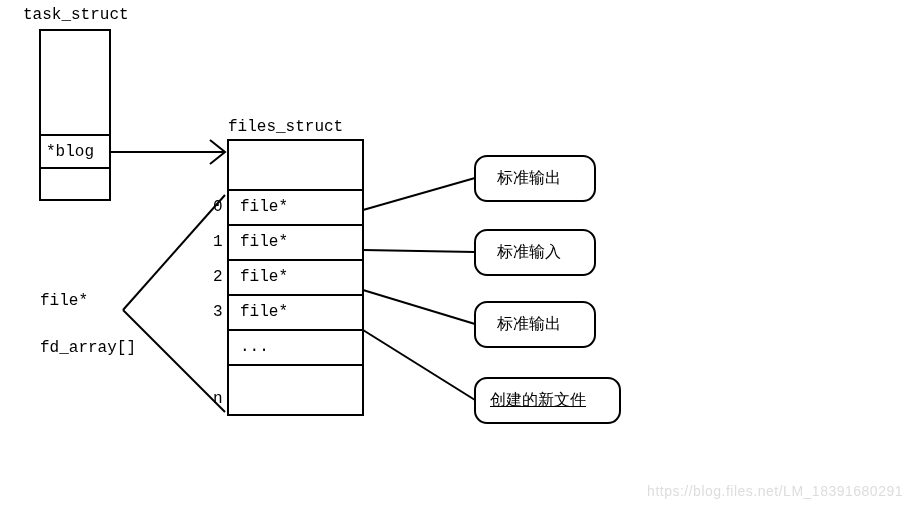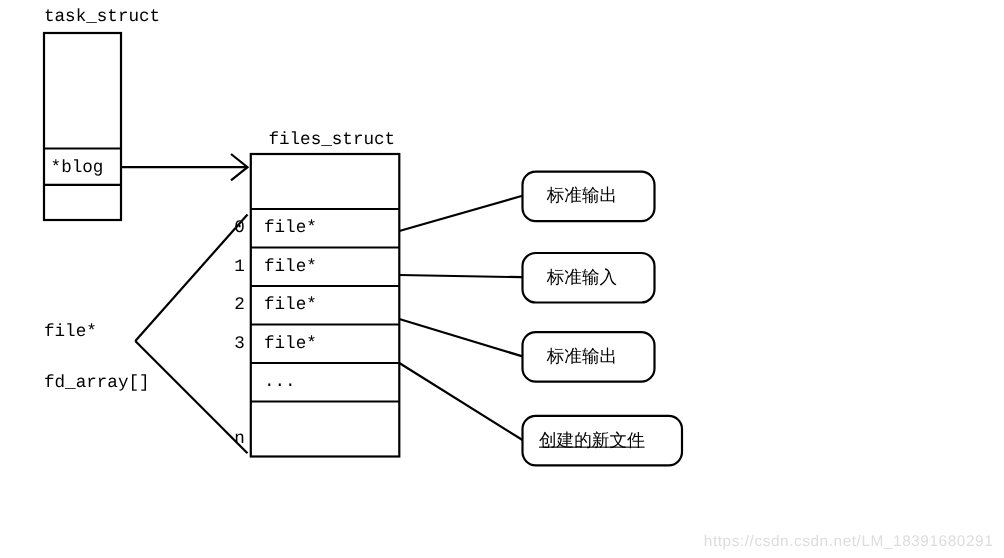--- a/index.html
+++ b/index.html
@@ -55,24 +55,24 @@
   <rect x="475" y="230" width="120" height="45" rx="12" ry="12" fill="none" stroke="#000" stroke-width="2"></rect>
   <rect x="475" y="302" width="120" height="45" rx="12" ry="12" fill="none" stroke="#000" stroke-width="2"></rect>
   <rect x="475" y="378" width="145" height="45" rx="12" ry="12" fill="none" stroke="#000" stroke-width="2"></rect>
 
   <line x1="363" y1="210" x2="475" y2="178" stroke="#000" stroke-width="2"></line>
   <line x1="363" y1="250" x2="475" y2="252" stroke="#000" stroke-width="2"></line>
   <line x1="363" y1="290" x2="475" y2="324" stroke="#000" stroke-width="2"></line>
   <line x1="363" y1="330" x2="475" y2="400" stroke="#000" stroke-width="2"></line>
 </svg>
 
-<div class="abs label" style="left:40px; top:6px;">task_struct</div>
+<div class="abs label" style="left:23px; top:6px;">task_struct</div>
 <div class="abs label cell-text" style="left:46px; top:143px;">*blog</div>
 
-<div class="abs label" style="left:228px; top:118px;margin-left:16px;">files_struct</div>
+<div class="abs label" style="left:228px; top:118px;">files_struct</div>
 
 <div class="abs label cell-text" style="left:213px; top:198px;">0</div>
 <div class="abs label cell-text" style="left:213px; top:233px;">1</div>
 <div class="abs label cell-text" style="left:213px; top:268px;">2</div>
 <div class="abs label cell-text" style="left:213px; top:303px;">3</div>
 <div class="abs label cell-text" style="left:213px; top:390px;">n</div>
 
 <div class="abs label cell-text" style="left:240px; top:198px;">file*</div>
 <div class="abs label cell-text" style="left:240px; top:233px;">file*</div>
 <div class="abs label cell-text" style="left:240px; top:268px;">file*</div>
@@ -80,13 +80,13 @@
 <div class="abs label cell-text" style="left:240px; top:338px;">...</div>
 
 <div class="abs label cell-text" style="left:40px; top:292px;">file*</div>
 <div class="abs label cell-text" style="left:40px; top:314px;margin-top:25px;">fd_array[]</div>
 
 <div class="abs label" style="left:497px; top:168px;">标准输出</div>
 <div class="abs label" style="left:497px; top:242px;">标准输入</div>
 <div class="abs label" style="left:497px; top:314px;">标准输出</div>
 <div class="abs label" style="left:490px; top:390px;text-decoration:underline;">创建的新文件</div>
 
-<div class="watermark">https://csdn.csdn.net/LM_18391680291</div>
+<div class="watermark">https://blog.files.net/LM_18391680291</div>
 
 </body></html>

